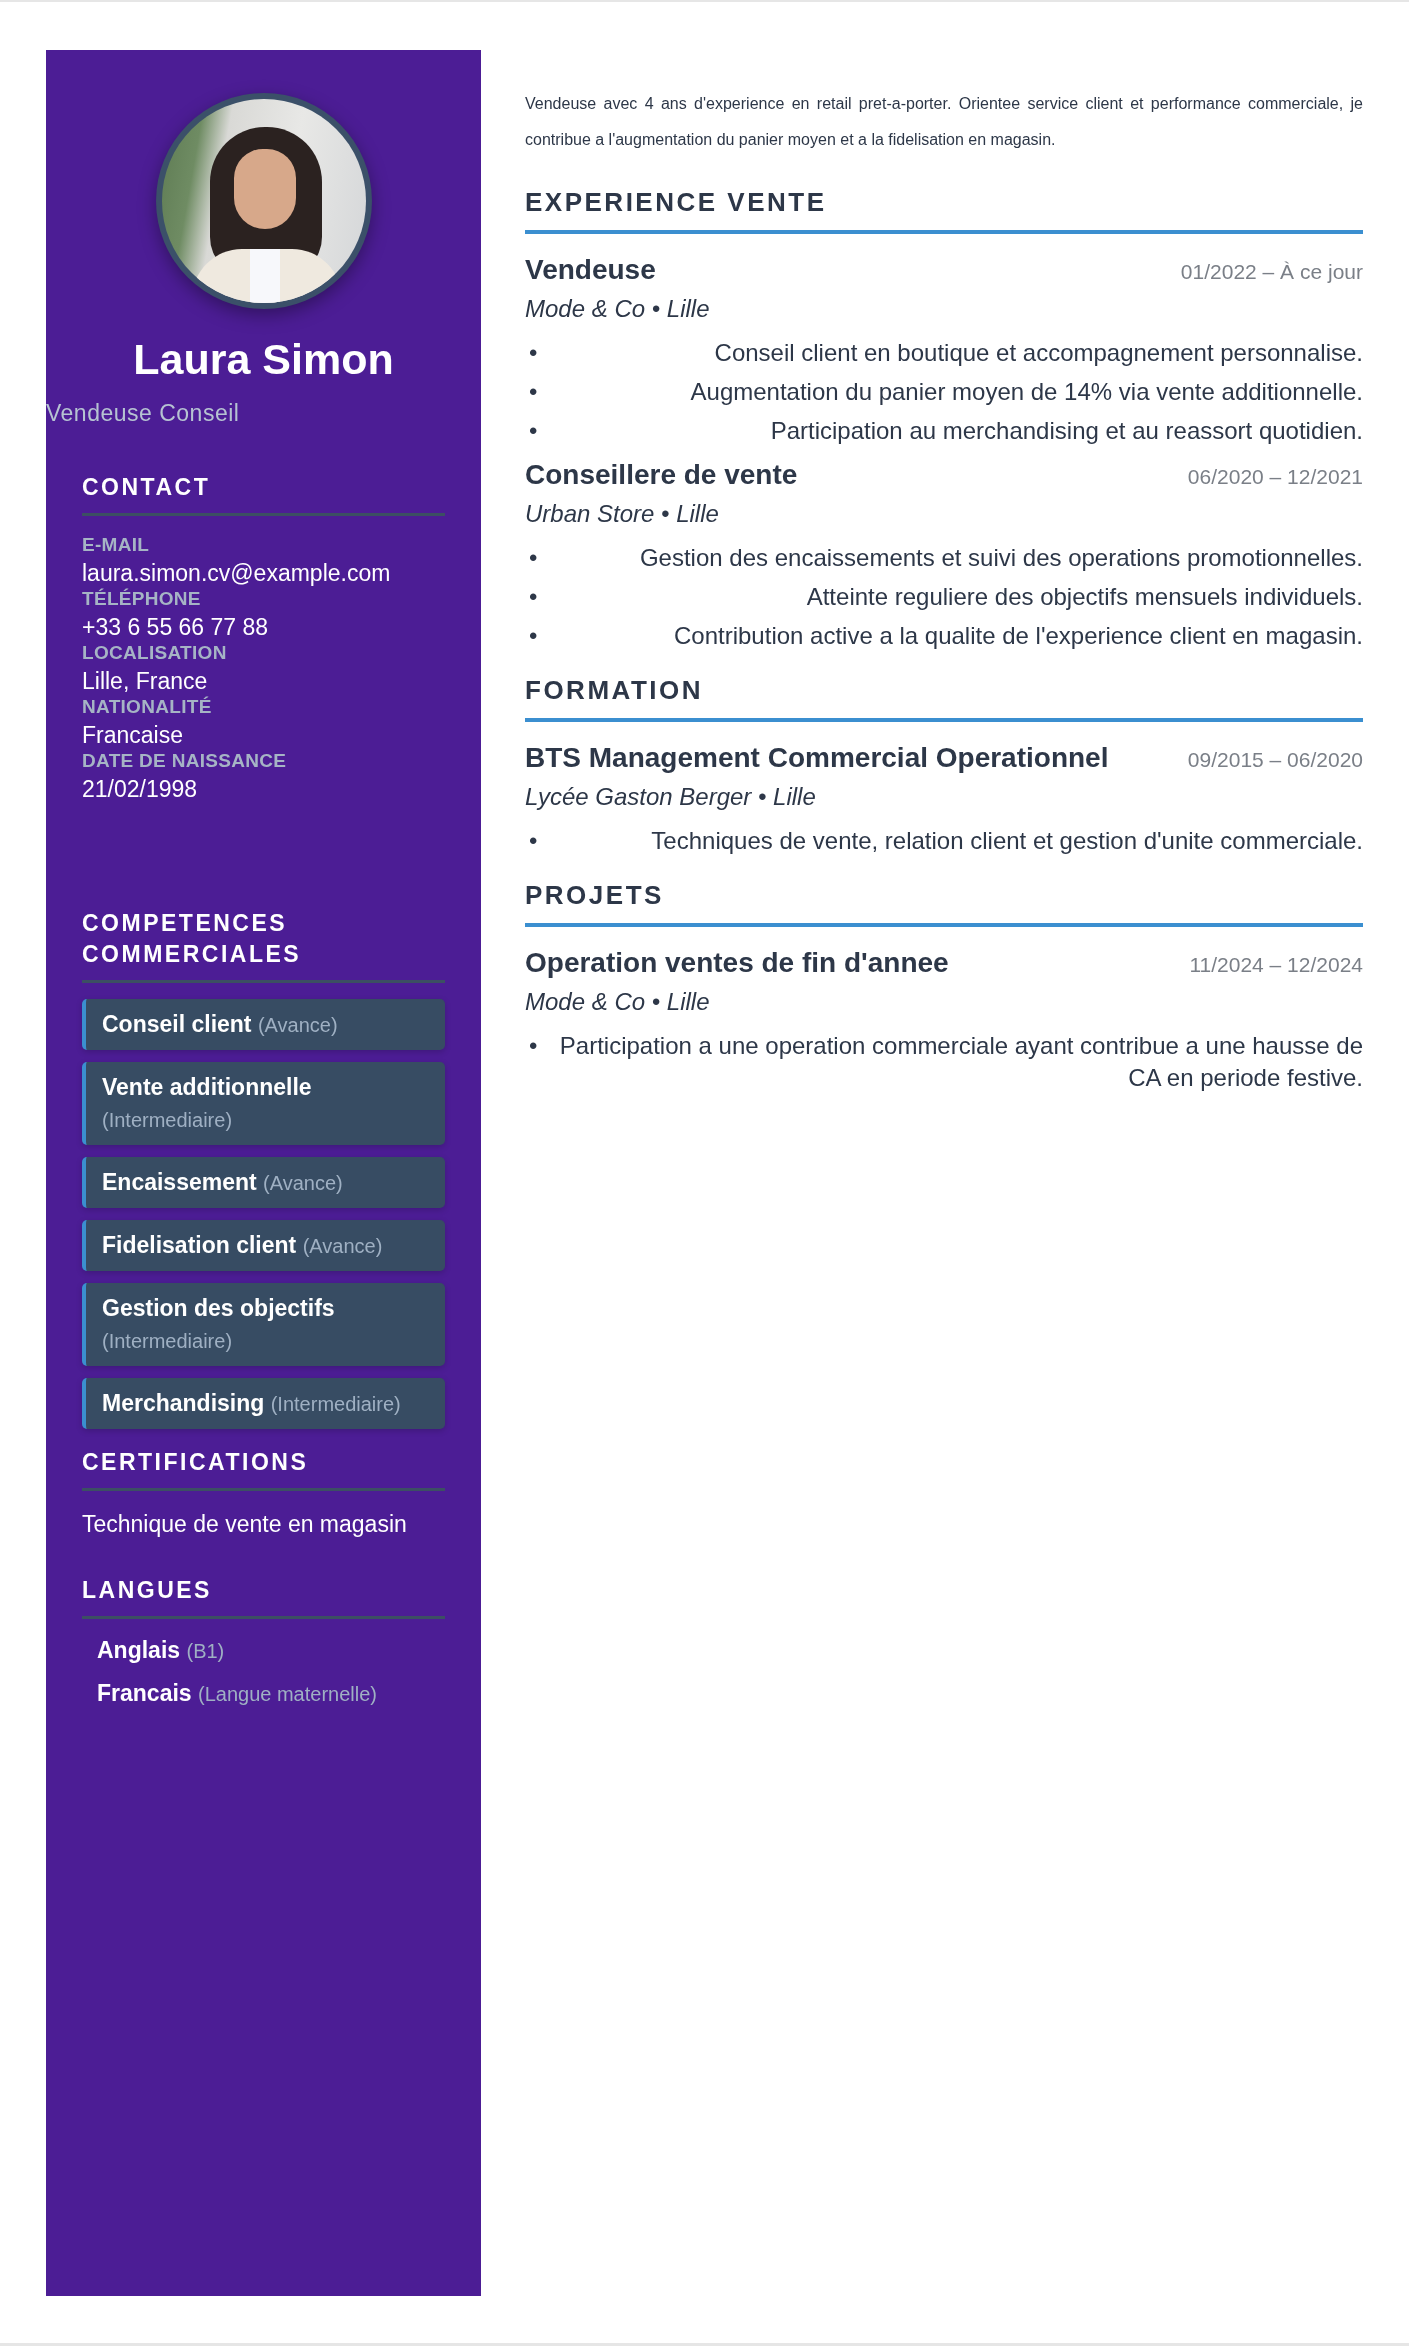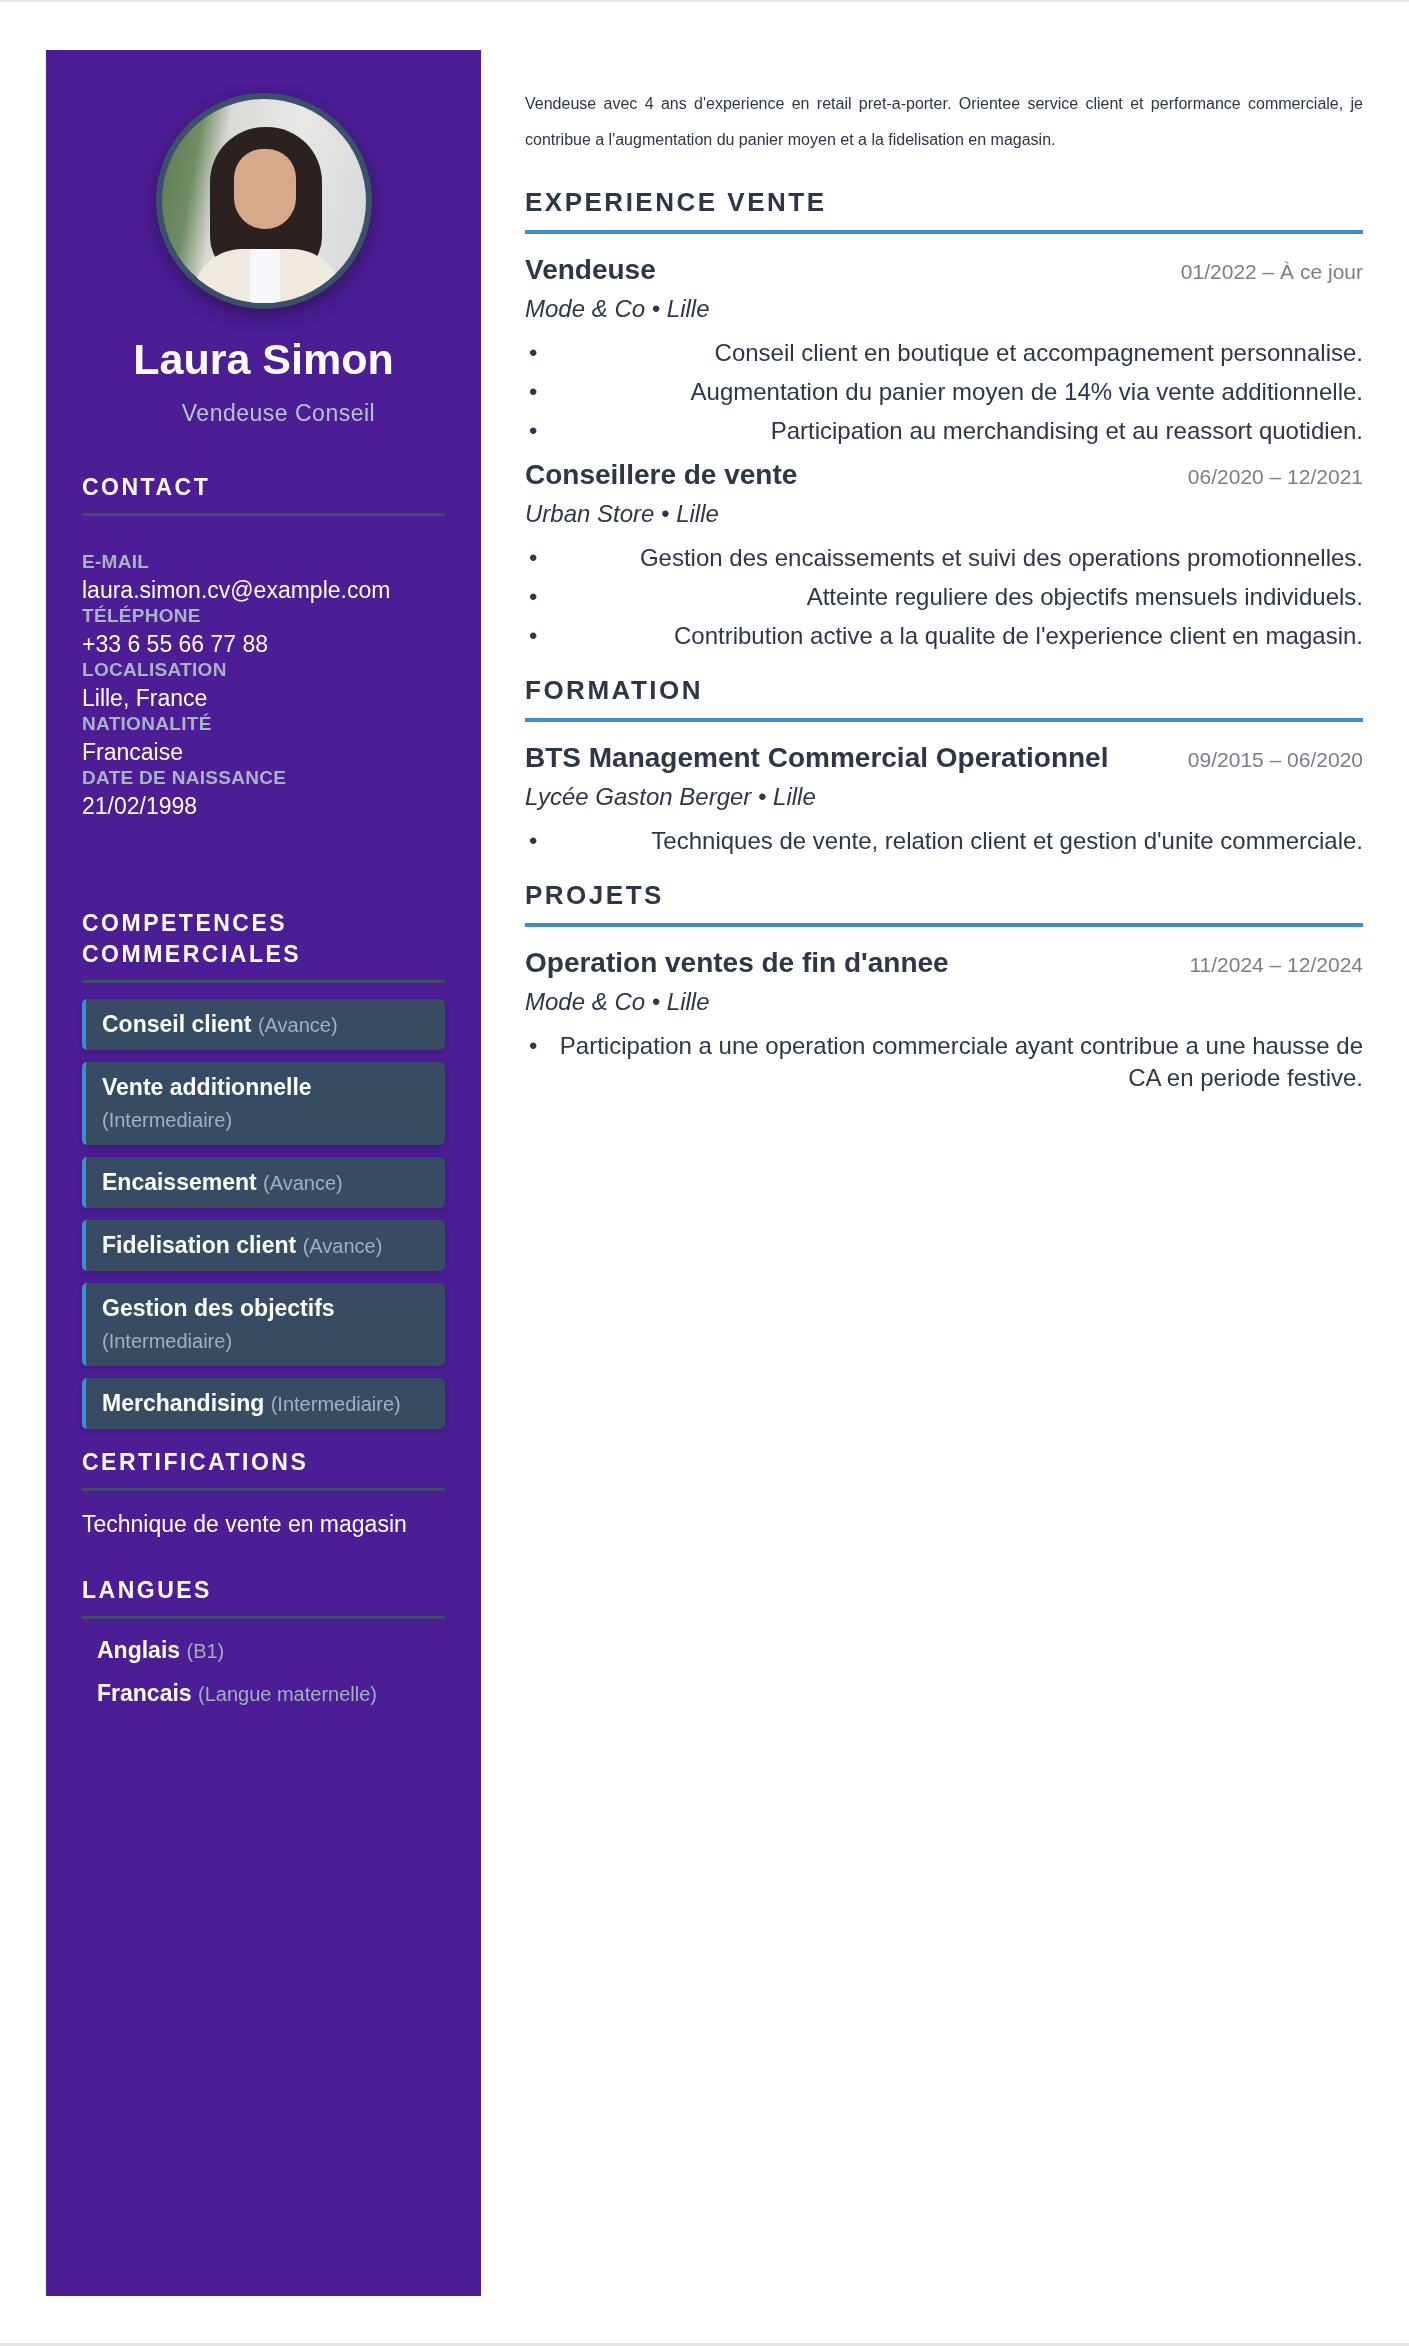--- a/index.html
+++ b/index.html
@@ -11,21 +11,21 @@
   .sidebar { position: absolute; left: 46px; top: 50px; width: 435px; height: 2246px; background: #4c1d95; color: #ffffff; padding: 0 36px; }
   .photo-wrap { position: absolute; left: 110px; top: 43px; width: 216px; height: 216px; border-radius: 50%; background: #3b5069; padding: 6px; box-shadow: 0 6px 18px rgba(0,0,0,0.35); }
   .photo { width: 100%; height: 100%; border-radius: 50%; overflow: hidden; position: relative;
     background: linear-gradient(100deg, #5d7a52 0%, #6f8c63 18%, #d9d9d6 30%, #e8e8e6 60%, #d4d6d8 100%); }
   .photo .hair { position: absolute; left: 48px; top: 28px; width: 112px; height: 150px; border-radius: 55px 55px 40px 40px; background: #2b2220; }
   .photo .face { position: absolute; left: 72px; top: 50px; width: 62px; height: 80px; border-radius: 30px 30px 32px 32px; background: #d7a88a; }
   .photo .jacket { position: absolute; left: 30px; top: 150px; width: 150px; height: 80px; border-radius: 50px 50px 0 0; background: #efe9df; }
   .photo .shirt { position: absolute; left: 88px; top: 150px; width: 30px; height: 60px; background: #f7f8fb; }
 
   .name { position: absolute; left: 0; width: 435px; top: 285px; text-align: center; font-size: 43px; font-weight: bold; color: #ffffff; }
-  .role { position: absolute; left: 0; width: 435px; top: 350px; text-align: center; font-size: 23px; color: #b6c3d2; letter-spacing: 0.5px; padding-left: 30px; }
+  .role { position: absolute; left: 0; width: 435px; top: 350px; font-size: 23px; color: #b6c3d2; letter-spacing: 0.5px; }
 
   .sb-section { position: absolute; left: 36px; width: 363px; }
   .sb-heading { font-size: 23px; font-weight: bold; letter-spacing: 2.5px; color: #ffffff; line-height: 31px; }
   .sb-rule { height: 3px; background: #3c4f63; margin-top: 10px; }
   .c-label { font-size: 19px; font-weight: bold; color: #a6b4c5; letter-spacing: 0.3px; line-height: 22px; }
   .c-value { font-size: 23px; color: #ffffff; line-height: 30px; margin-top: 2px; }
 
   .skill { background: #374c63; border-left: 4px solid #3b8fd0; border-radius: 5px; padding: 9px 16px 9px 16px; margin-top: 12px; font-size: 23px; line-height: 32px; box-shadow: 0 2px 6px rgba(0,0,0,0.18); }
   .skill .s-name { font-weight: bold; color: #ffffff; }
   .skill .s-level { font-size: 20px; color: #9fb0c3; }
@@ -63,21 +63,21 @@
       <div class="face"></div>
     </div>
   </div>
   <div class="name">Laura Simon</div>
   <div class="role">Vendeuse Conseil</div>
 
   <section class="sb-section" style="top:422px;">
     <div class="sb-heading">CONTACT</div>
     <div class="sb-rule"></div>
     <div>
-      <div class="c-label" style="margin-top:35px">E-MAIL</div>
+      <div class="c-label" style="margin-top:18px">E-MAIL</div>
       <div class="c-value">laura.simon.cv@example.com</div>
     </div>
     <div>
       <div class="c-label">TÉLÉPHONE</div>
       <div class="c-value">+33 6 55 66 77 88</div>
     </div>
     <div>
       <div class="c-label">LOCALISATION</div>
       <div class="c-value">Lille, France</div>
     </div>

